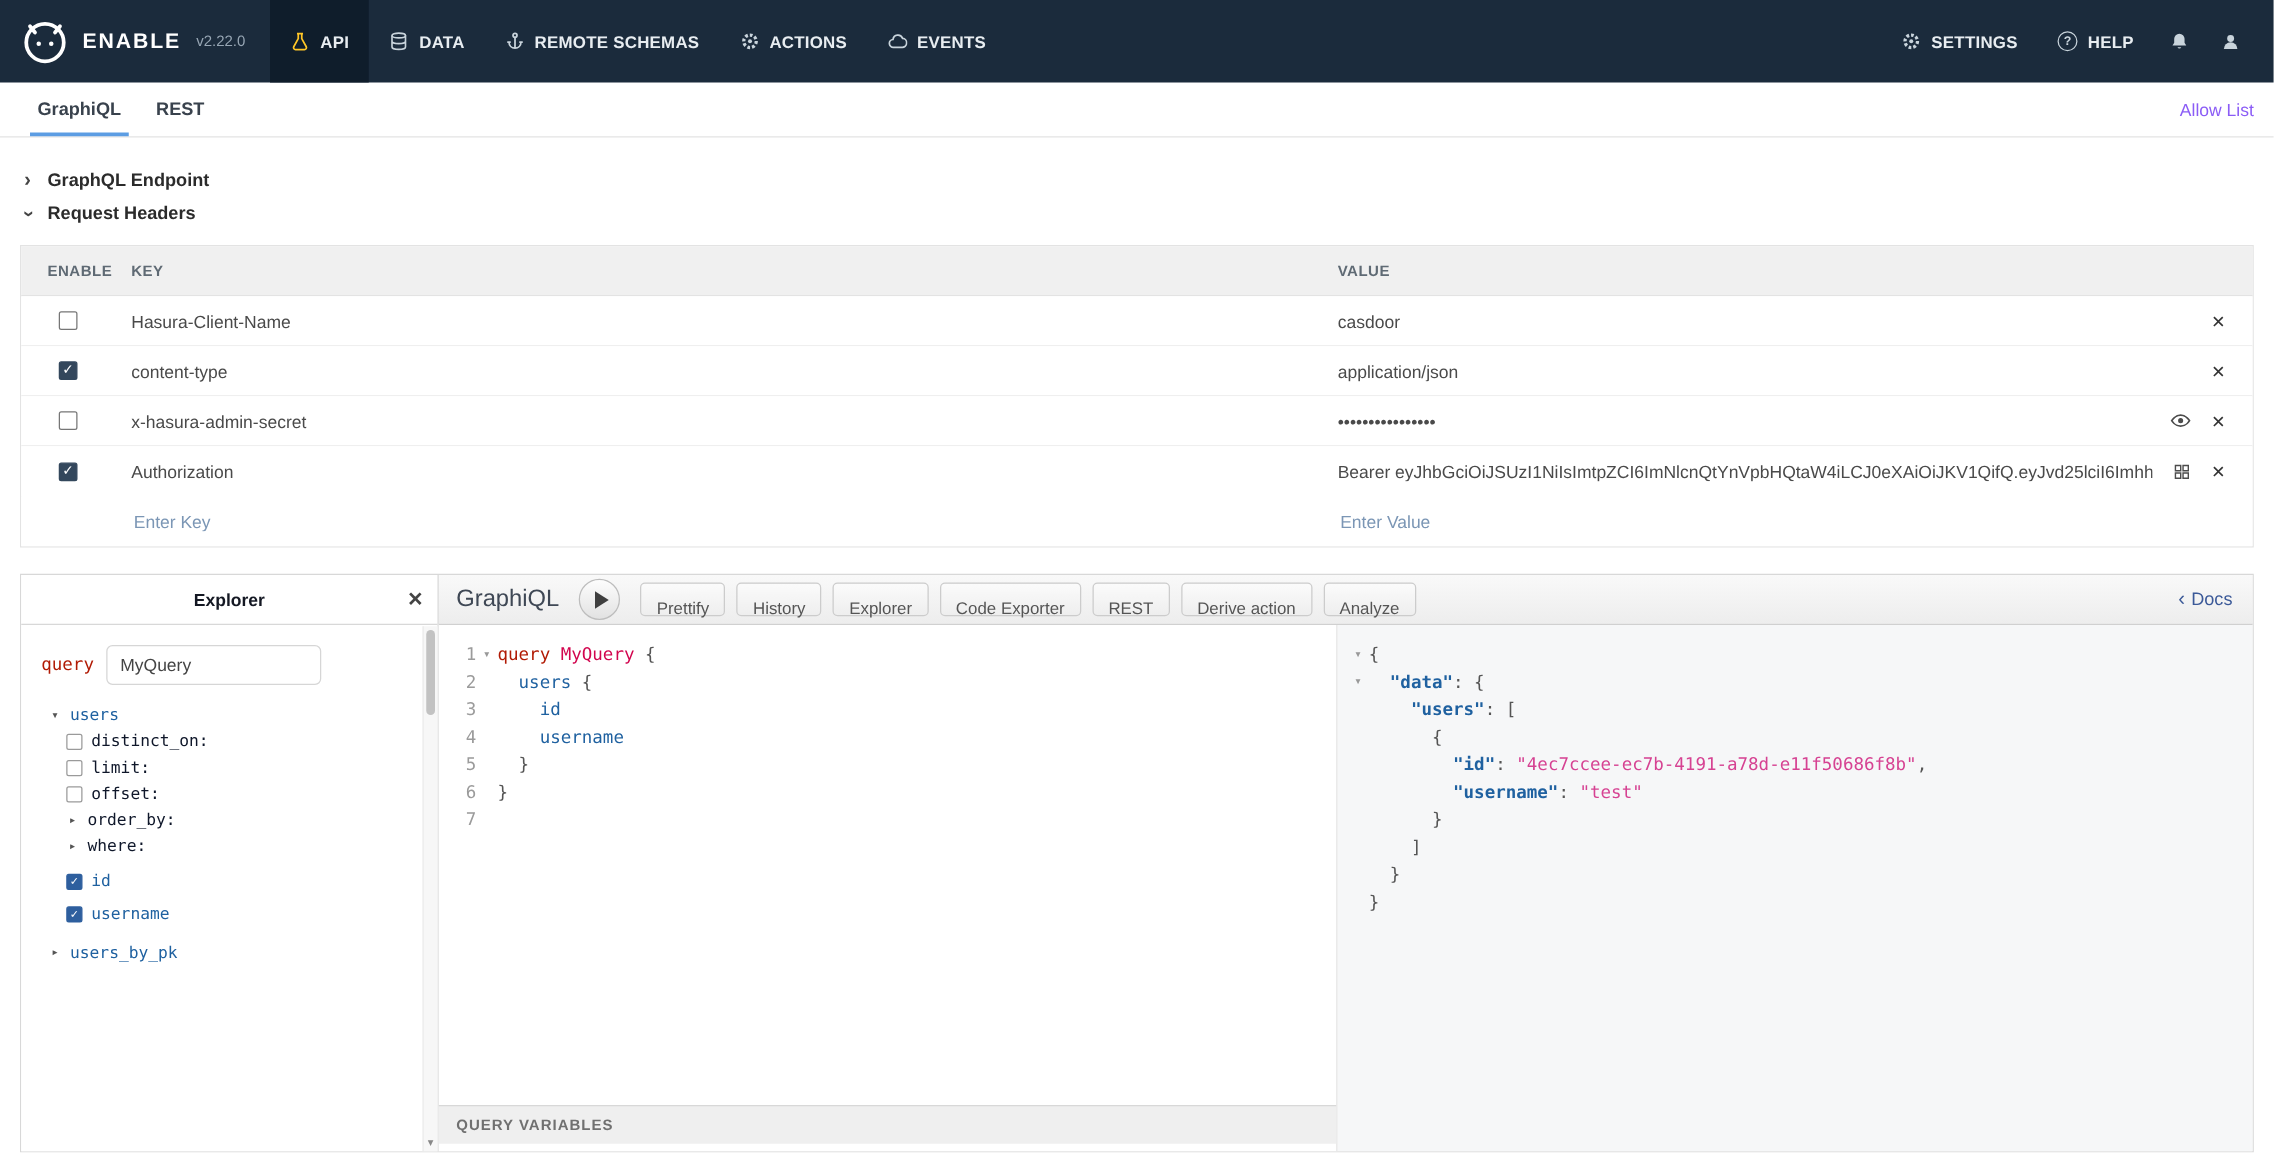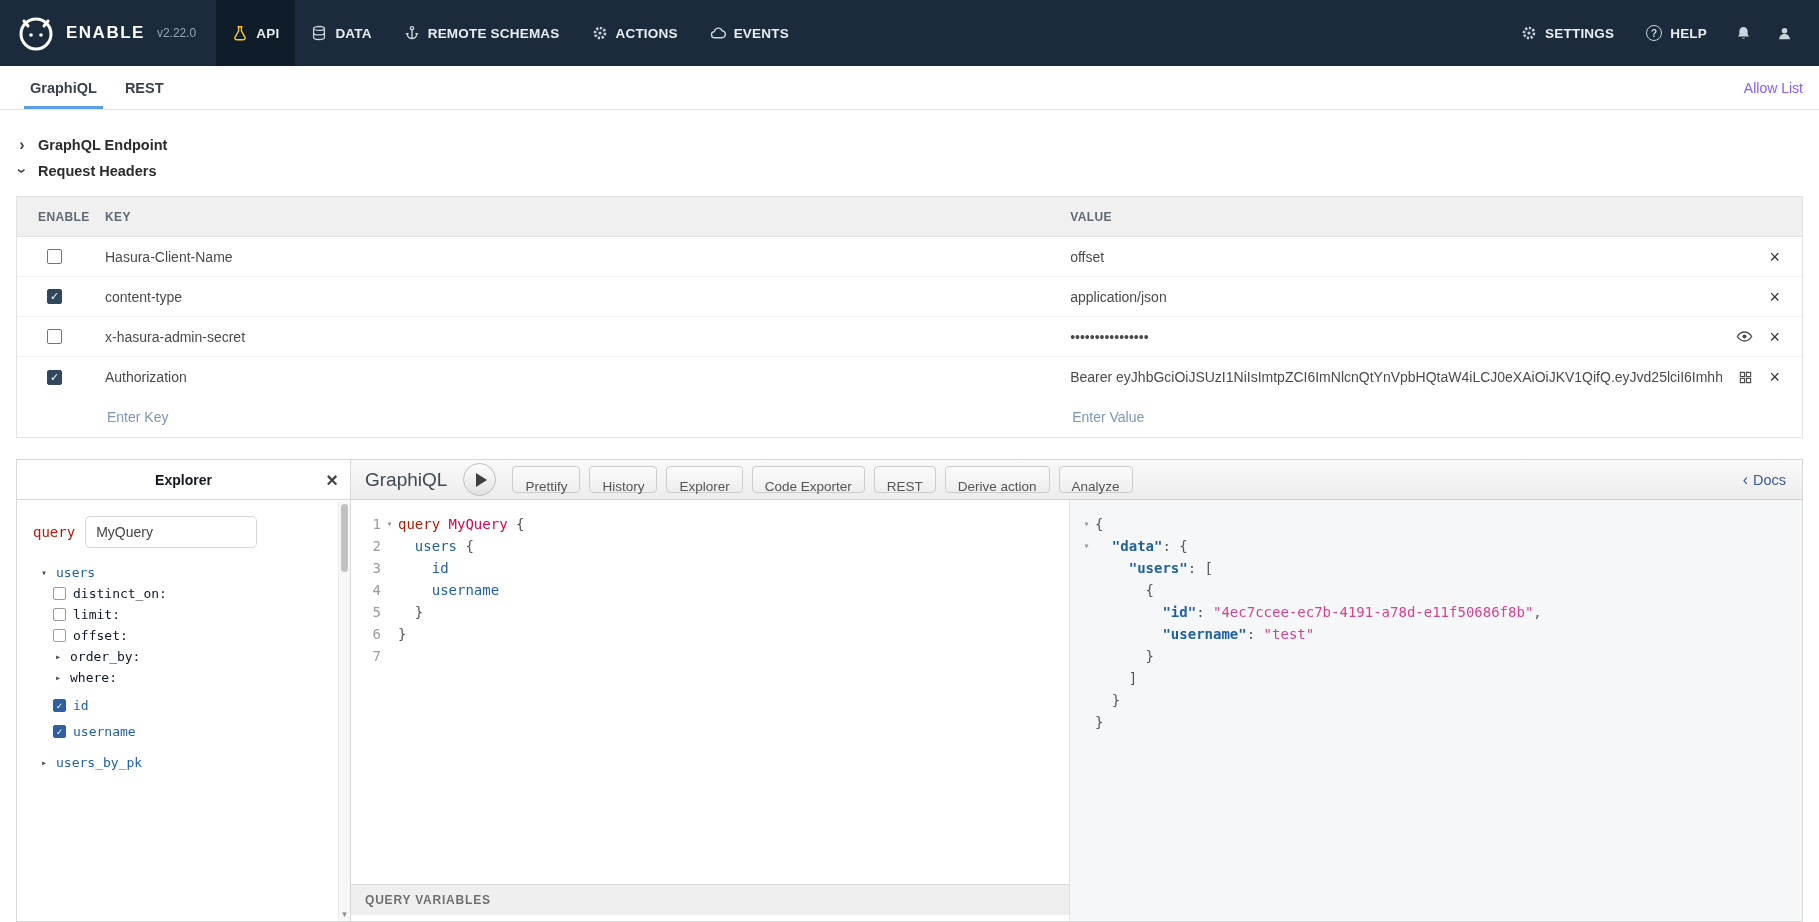--- a/index.html
+++ b/index.html
@@ -244,21 +244,21 @@
       <div class="cell col-key">KEY</div>
       <div class="cell col-value">VALUE</div>
     </div>
     <div>
         <div class="ht-row">
           <div class="cell col-enable">
             <span class="cb"></span>
           </div>
           <div class="cell col-key">Hasura-Client-Name</div>
           <div class="cell col-value">
-            <span class="val-text">offset</span>
+            <span class="val-text">casdoor</span>
             <span class="x-icon">×</span>
           </div>
         </div>
         <div class="ht-row">
           <div class="cell col-enable">
             <span class="cb on">✓</span>
           </div>
           <div class="cell col-key">content-type</div>
           <div class="cell col-value">
             <span class="val-text">application/json</span>

